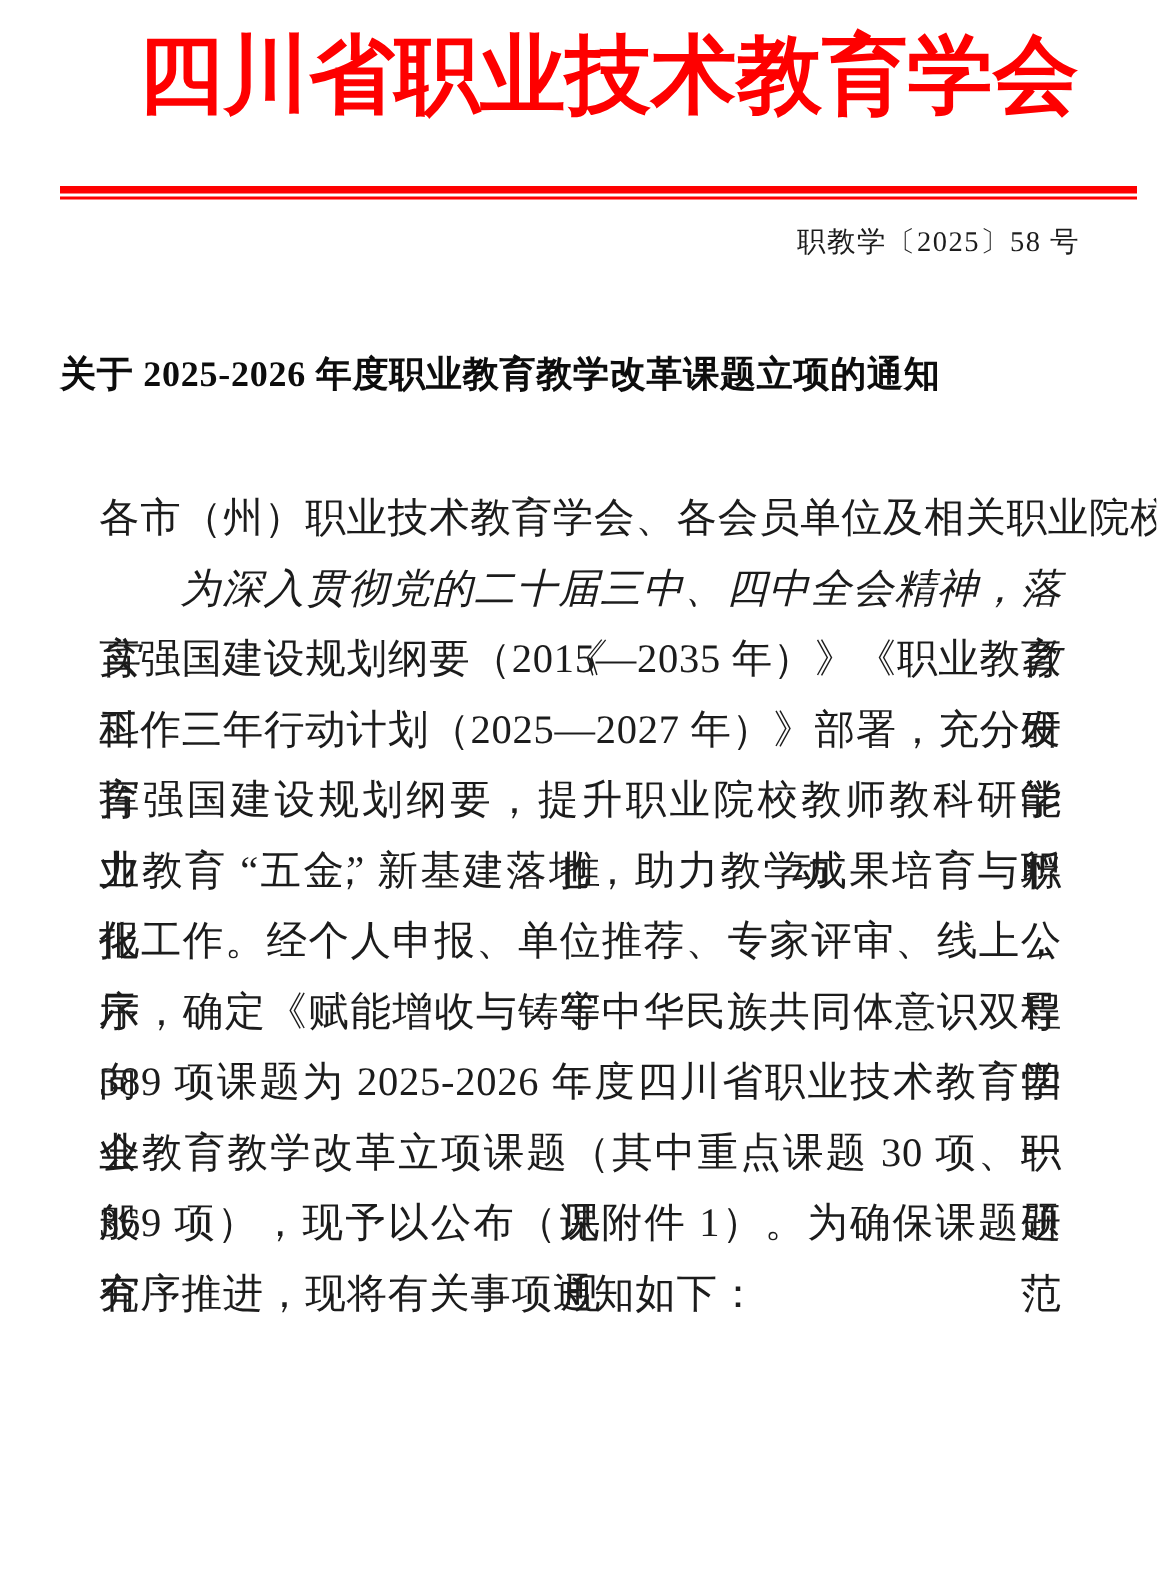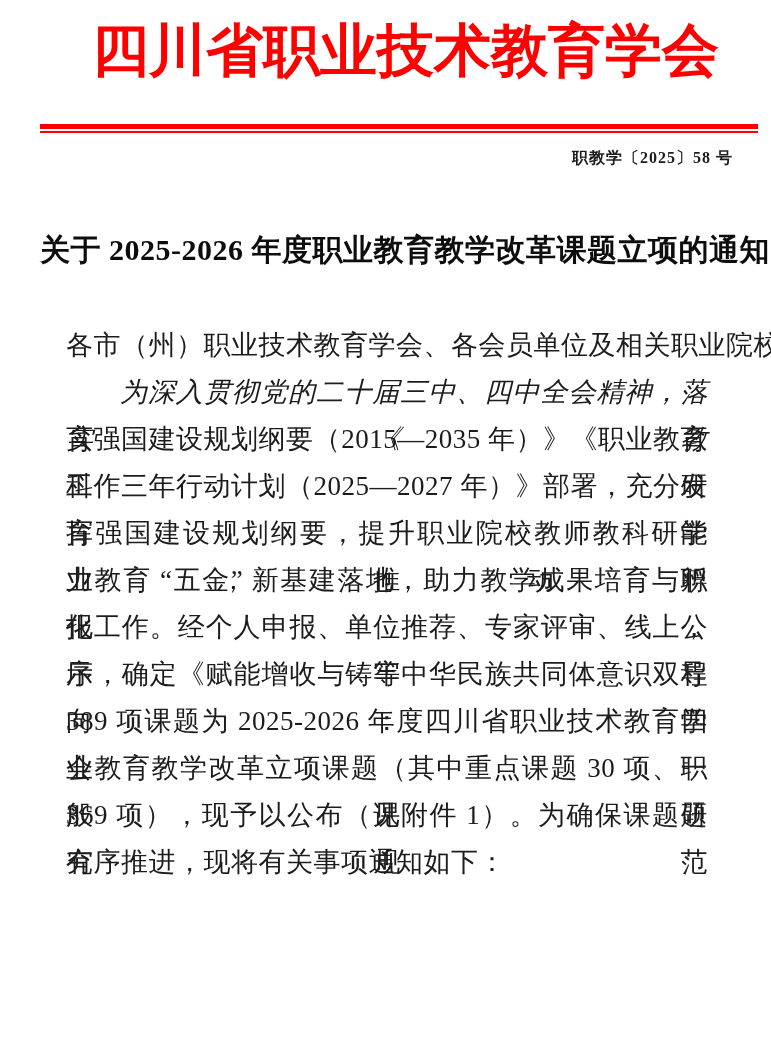--- a/index.html
+++ b/index.html
@@ -41,36 +41,35 @@
   .rule-bottom { top: 1034px; }
   .rule-bar { width: 100%; background: var(--accent, #fe0000); }
   .rule-top .bar-thick { height: 5px; margin-bottom: 2px; }
   .rule-top .bar-thin { height: 2px; }
   .rule-bottom .bar-thin { height: 2px; margin-bottom: 3px; }
   .rule-bottom .bar-thick { height: 6px; }
   
   .doc-number {
     position: absolute;
     top: 148px;
-    right: 38px;
-    font-size: 16px;
+    right: 51px;
+    font-size: 19px;
     color: var(--ink, #1c1c1c);
     letter-spacing: 1px;
     white-space: nowrap;
-    font-weight: bold;
   }
   
   .doc-title {
     position: absolute;
     top: 230px;
     left: 40px;
     right: 40px;
     margin: 0;
     text-align: left;
-    font-size: 30px;
+    font-size: 24px;
     font-weight: 700;
     color: #0d0d0d;
     letter-spacing: 0.5px;
     white-space: nowrap;
     line-height: 40px;
   }
   
   .body-text {
     position: absolute;
     top: 322px;

